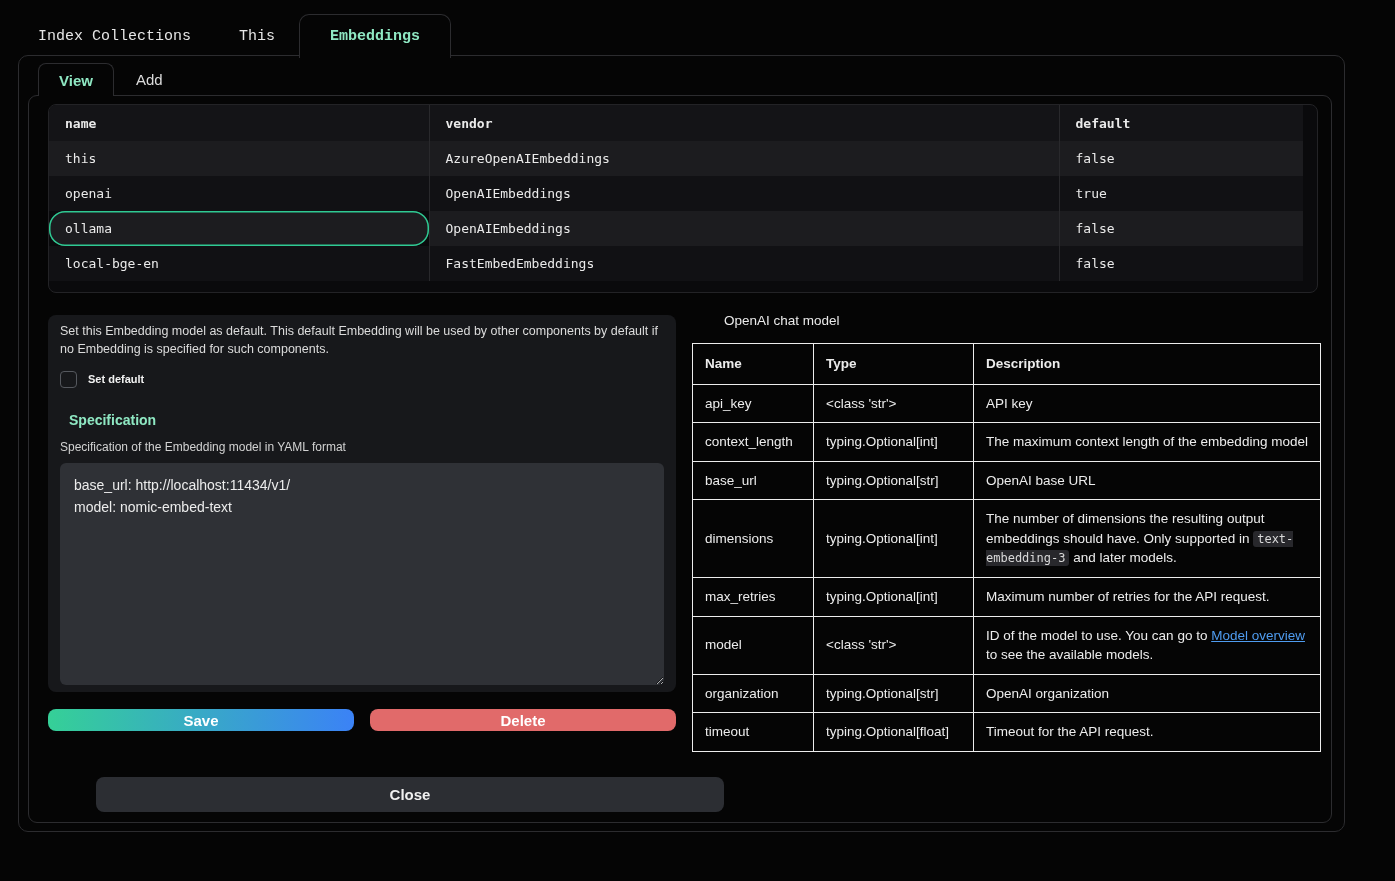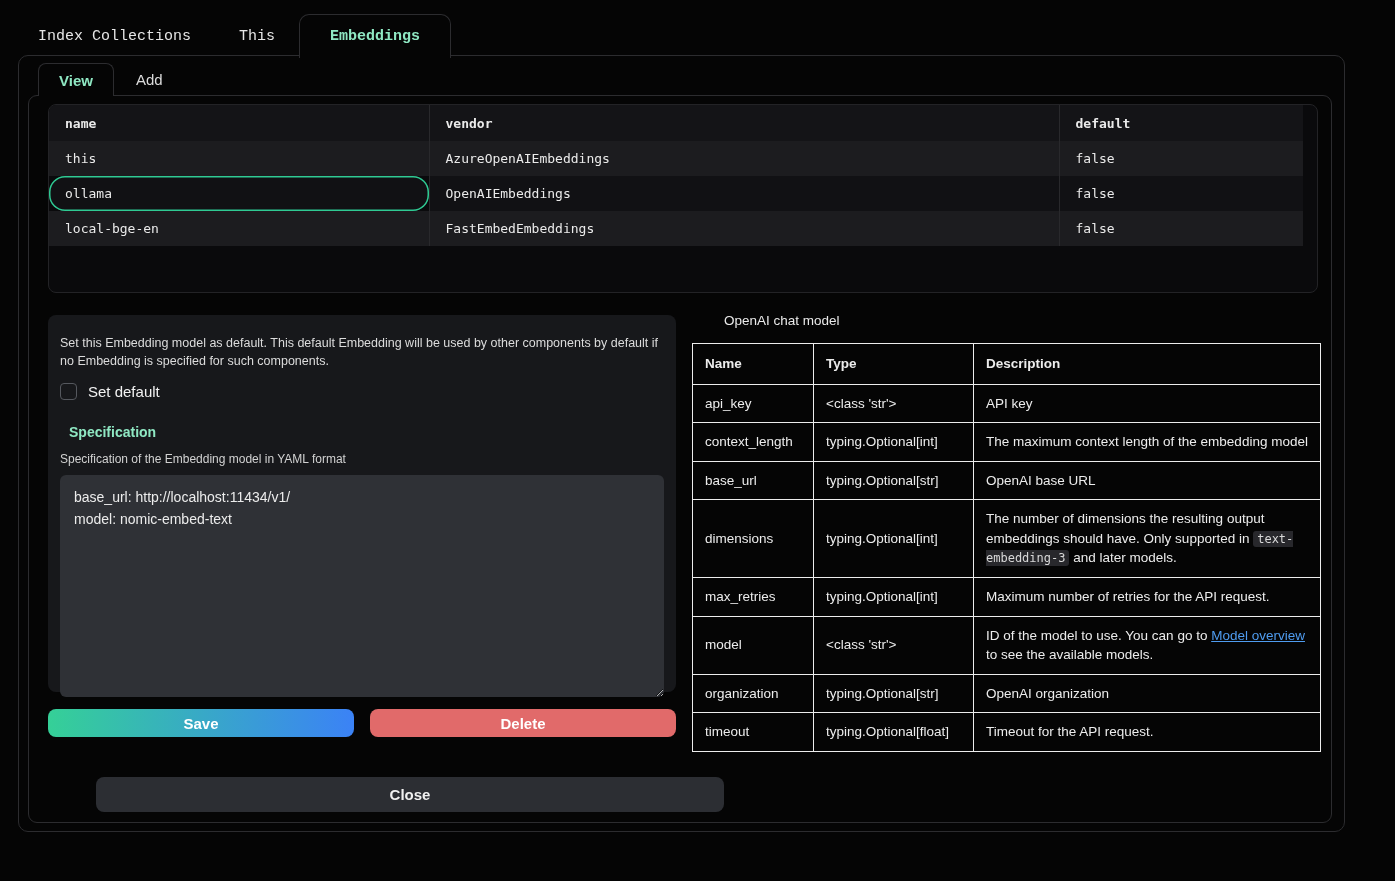--- a/index.html
+++ b/index.html
@@ -45,35 +45,35 @@
   table.emb th,table.emb td{height:35px;padding:0 0 0 16px;text-align:left;
     font-weight:normal;overflow:hidden;white-space:nowrap;}
   table.emb th{font-weight:bold;background:#141417;height:36px;}
   table.emb th:not(:last-child),table.emb td:not(:last-child){border-right:1px solid #29292c;}
   table.emb tbody tr:nth-child(odd) td{background:#1c1c1f;}
   table.emb tbody tr:nth-child(even) td{background:#111114;}
   td.selected-cell{box-shadow:inset 0 0 0 1.5px var(--selected-border);border-radius:16px;}
 
   
   .left-col{left:48px;top:315px;width:628px;}
-  .gray-panel{background:#17181b;border-radius:8px;height:377px;padding:20px 12px;}
+  .gray-panel{background:#17181b;border-radius:8px;height:377px;padding:8px 12px;}
   .default-help{font-size:12.5px;color:#dcdcdc;line-height:1.4;max-width:600px;}
   .checkbox-row{margin-top:12px;display:flex;align-items:center;gap:11px;height:18px;}
   .checkbox{width:17px;height:17px;border:1.5px solid #55585e;border-radius:4px;
     background:transparent;cursor:pointer;flex:none;}
-  .checkbox-label{font-size:15px;color:#f2f2f2;}
+  .checkbox-label{font-size:11px;color:#f2f2f2;font-weight:bold;}
   .spec-heading{margin-top:24px;margin-left:9px;font-size:14px;font-weight:bold;
     color:var(--accent);height:17px;}
   .spec-caption{margin-top:11px;font-size:12px;color:#d2d2d2;height:14px;}
   .yaml-textarea{margin-top:9px;width:100%;height:222px;background:#2f3136;border:none;
     border-radius:6px;resize:both;padding:12px 14px;font-family:"Liberation Sans",sans-serif;
     font-size:14px;color:#ececec;line-height:1.55;outline:none;}
 
   .btn-row{left:48px;top:709px;width:628px;display:flex;gap:16px;}
-  .btn{height:28px;border:none;border-radius:8px;font-family:"Liberation Sans",sans-serif;
+  .btn{height:22px;border:none;border-radius:8px;font-family:"Liberation Sans",sans-serif;
     font-size:15px;font-weight:bold;color:#fff;cursor:pointer;flex:1;}
   .btn-save{background:linear-gradient(90deg,var(--save-grad-start),var(--save-grad-end));}
   .btn-delete{background:var(--delete-bg);}
   .btn-close{left:48px;top:777px;width:628px;height:35px;background:#2c2e33;color:#f0f0f0;margin-left:48px;}
 
   
   .right-col{left:692px;top:313px;width:628px;}
   .schema-title{font-size:13.5px;color:#eaeaea;height:20px;margin-left:32px;}
   table.schema{margin-top:10px;border-collapse:collapse;width:628px;table-layout:fixed;
     font-size:13.5px;color:#ececec;}
@@ -117,20 +117,25 @@
         <th>default</th>
       </tr>
     </thead>
     <tbody>
         <tr>
           <td>this</td>
           <td>AzureOpenAIEmbeddings</td>
           <td>false</td>
         </tr>
         <tr>
+          <td>openai</td>
+          <td>OpenAIEmbeddings</td>
+          <td>true</td>
+        </tr>
+        <tr>
           <td class="selected-cell">ollama</td>
           <td>OpenAIEmbeddings</td>
           <td>false</td>
         </tr>
         <tr>
           <td>local-bge-en</td>
           <td>FastEmbedEmbeddings</td>
           <td>false</td>
         </tr>
       </tbody>

